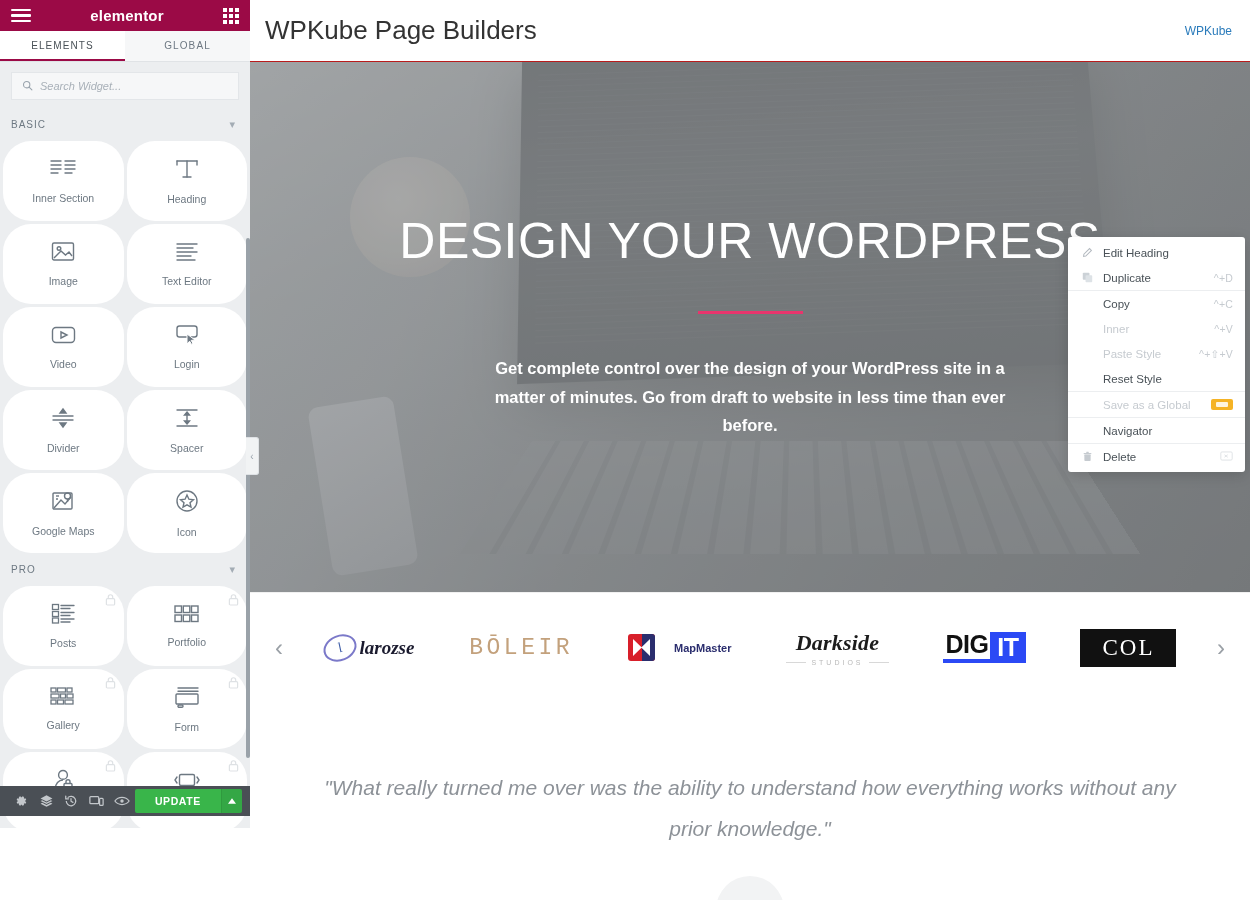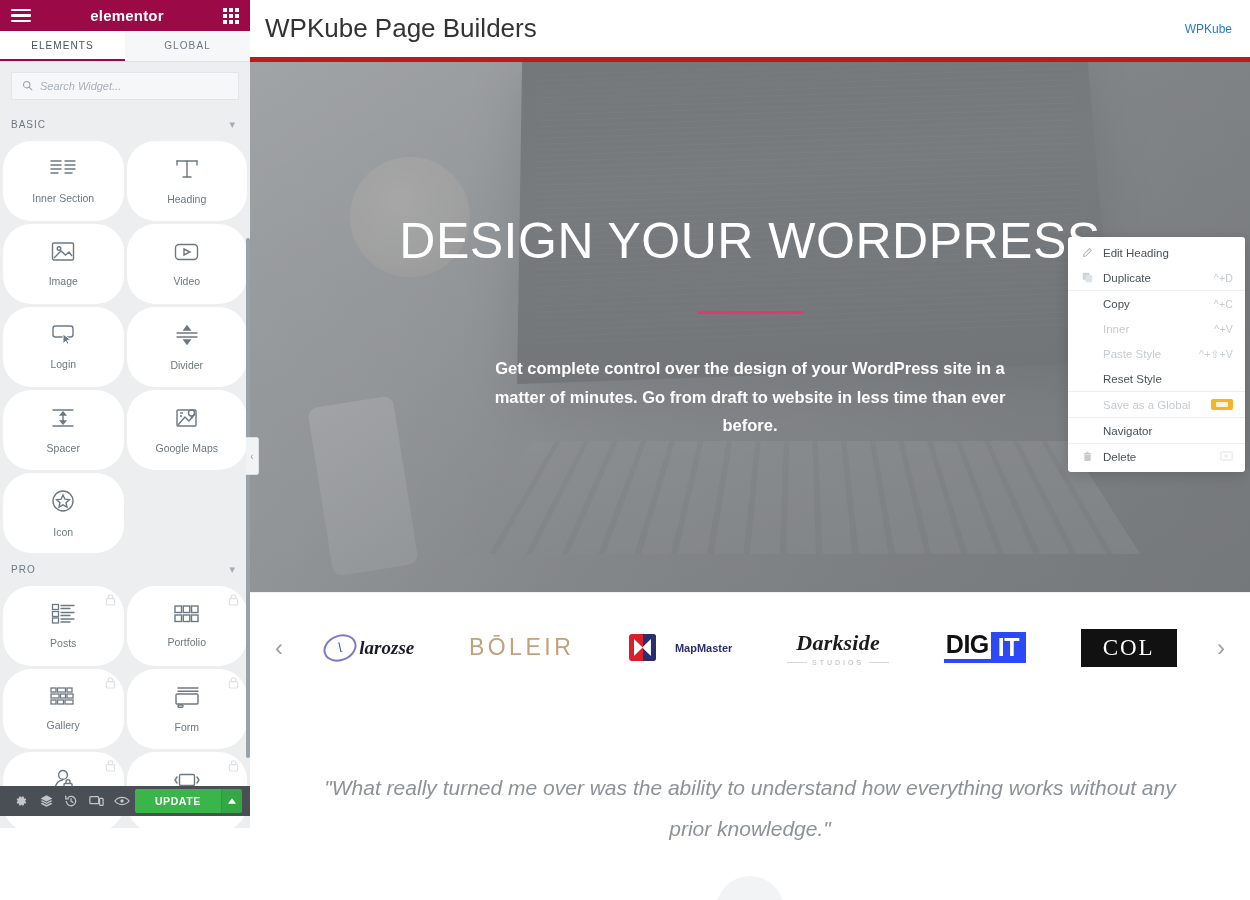--- a/index.html
+++ b/index.html
@@ -100,21 +100,21 @@
     position: absolute; left: 246px; top: 437px; width: 13px; height: 38px;
     background: #f1f3f4; border: 1px solid #dfe2e5; border-left: none;
     border-radius: 0 3px 3px 0; display: flex; align-items: center;
     justify-content: center; color: #9aa4ad; font-size: 10px; cursor: pointer; z-index: 20;
   }
 
   
   #canvas { flex: 1 1 auto; height: 900px; position: relative; background: #fff; overflow: hidden; }
   .site-header {
     height: 62px; background: #fff; display: flex; align-items: center;
-    padding: 0 18px 0 15px; border-bottom: 5px solid #b91c1c;
+    padding: 0 18px 0 15px; border-bottom: 1px solid #b91c1c;
   }
   .site-title { font-size: 26px; color: #333; font-weight: normal; }
   .site-nav { margin-left: auto; font-size: 12px; color: #2a7bbb; cursor: pointer; }
 
   .hero {
     height: 530px; position: relative; overflow: hidden;
     display: flex; flex-direction: column; align-items: center; justify-content: center;
   }
   .hero-bg { position: absolute; inset: 0; background: #8e9296; }
   .hero-bg .desk {
@@ -185,21 +185,21 @@
 
   .logo-larozse { display: flex; align-items: center; gap: 2px; }
   .lz-ring {
     width: 34px; height: 26px; border: 2.4px solid #7b79c9; border-radius: 50%;
     transform: rotate(-22deg); display: flex; align-items: center; justify-content: center;
     color: #3f5ea8; font-size: 14px; font-style: italic; font-family: "Liberation Serif", serif;
   }
   .lz-word { font-family: "Liberation Serif", serif; font-style: italic; font-weight: bold; font-size: 19px; color: #1a1a2e; }
 
   .logo-boleir {
-    font-family: Liberation Sans, sans-serif; font-size: 23px; letter-spacing: 3.5px;
+    font-family: Liberation Mono, monospace; font-size: 23px; letter-spacing: 3.5px;
     color: #c3a17c;
   }
   .logo-mapmaster { display: flex; align-items: center; gap: 19px; }
   .mm-mark {
     width: 27px; height: 27px; background: #d81f2a; border-radius: 3px;
     position: relative; overflow: hidden;
   }
   .mm-mark::before {
     content:""; position: absolute; right: 0; top: 0; width: 13px; height: 27px;
     background: #2b2e6e;
@@ -354,20 +354,32 @@
           <span class="wicon">
             <svg width="24" height="21" viewBox="0 0 24 21" stroke="#6d7882" stroke-width="1.4" fill="none">
               <rect x="1.5" y="2" width="21" height="17" rx="1.5"></rect>
               <circle cx="8" cy="7.5" r="1.8"></circle>
                 <path d="M3 17 L10 10 L14.5 14 L18 11 L21 15"></path>
             </svg>
           </span>
           <span class="wlabel">Image</span>
         </div>
 
+        <div class="widget-card">
+          <span class="wicon">
+            <svg width="24" height="20" viewBox="0 0 24 20" stroke="#6d7882" stroke-width="1.4" stroke-linecap="round">
+              <line x1="2" y1="2" x2="22" y2="2"></line>
+                <line x1="2" y1="6" x2="18" y2="6"></line>
+              <line x1="2" y1="10" x2="22" y2="10"></line>
+                <line x1="2" y1="14" x2="16" y2="14"></line>
+              <line x1="2" y1="18" x2="20" y2="18"></line>
+            </svg>
+          </span>
+          <span class="wlabel">Text Editor</span>
+        </div>
 
         <div class="widget-card">
           <span class="wicon">
             <svg width="25" height="20" viewBox="0 0 25 20" stroke="#6d7882" stroke-width="1.4" fill="none">
               <rect x="1.5" y="2.5" width="22" height="15" rx="3.5"></rect>
               <path d="M10 7 L16 10 L10 13 Z"></path>
             </svg>
           </span>
           <span class="wlabel">Video</span>
         </div>

